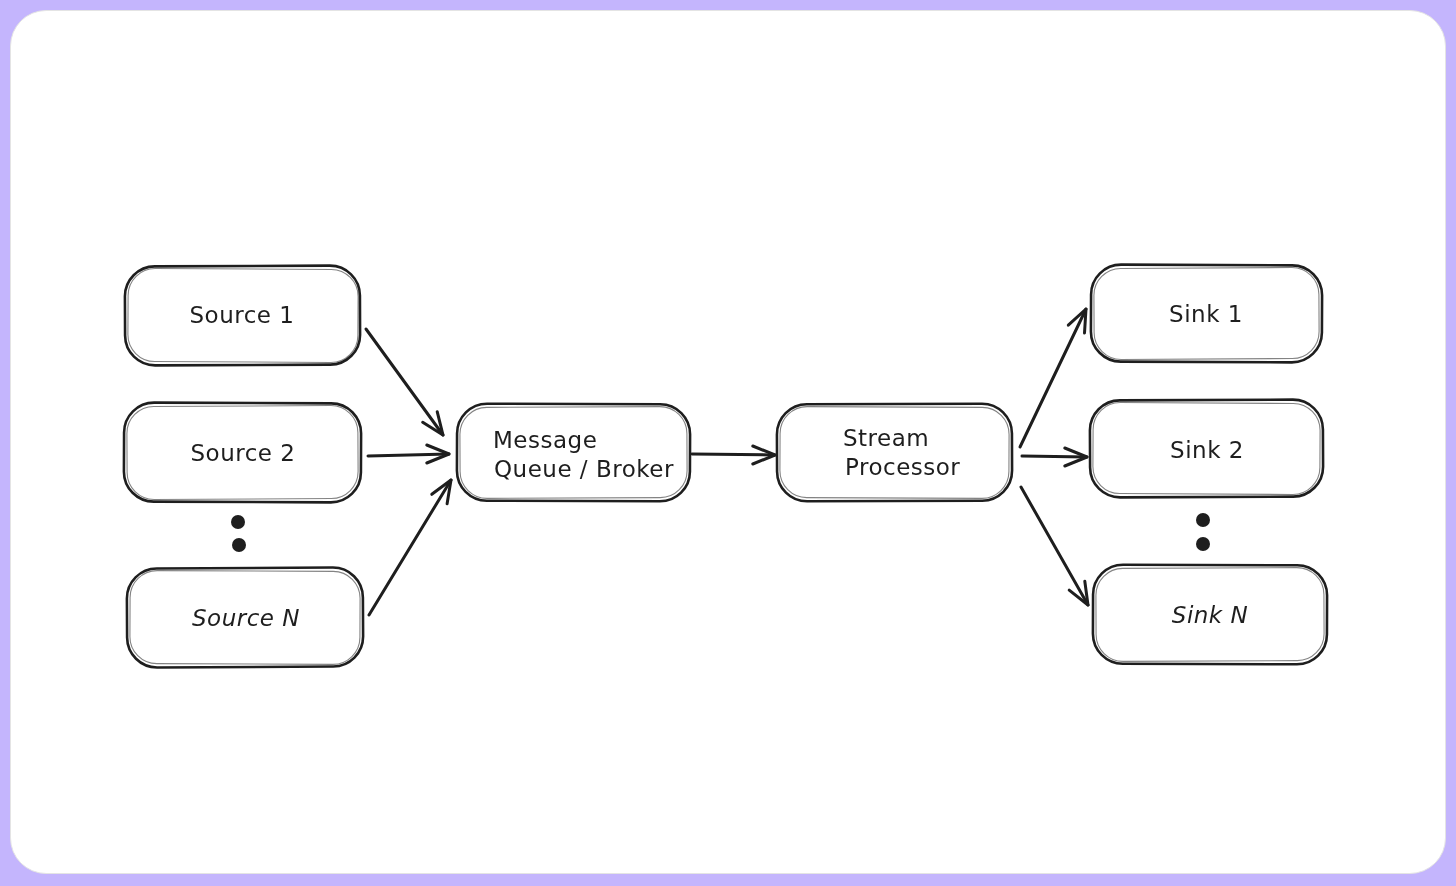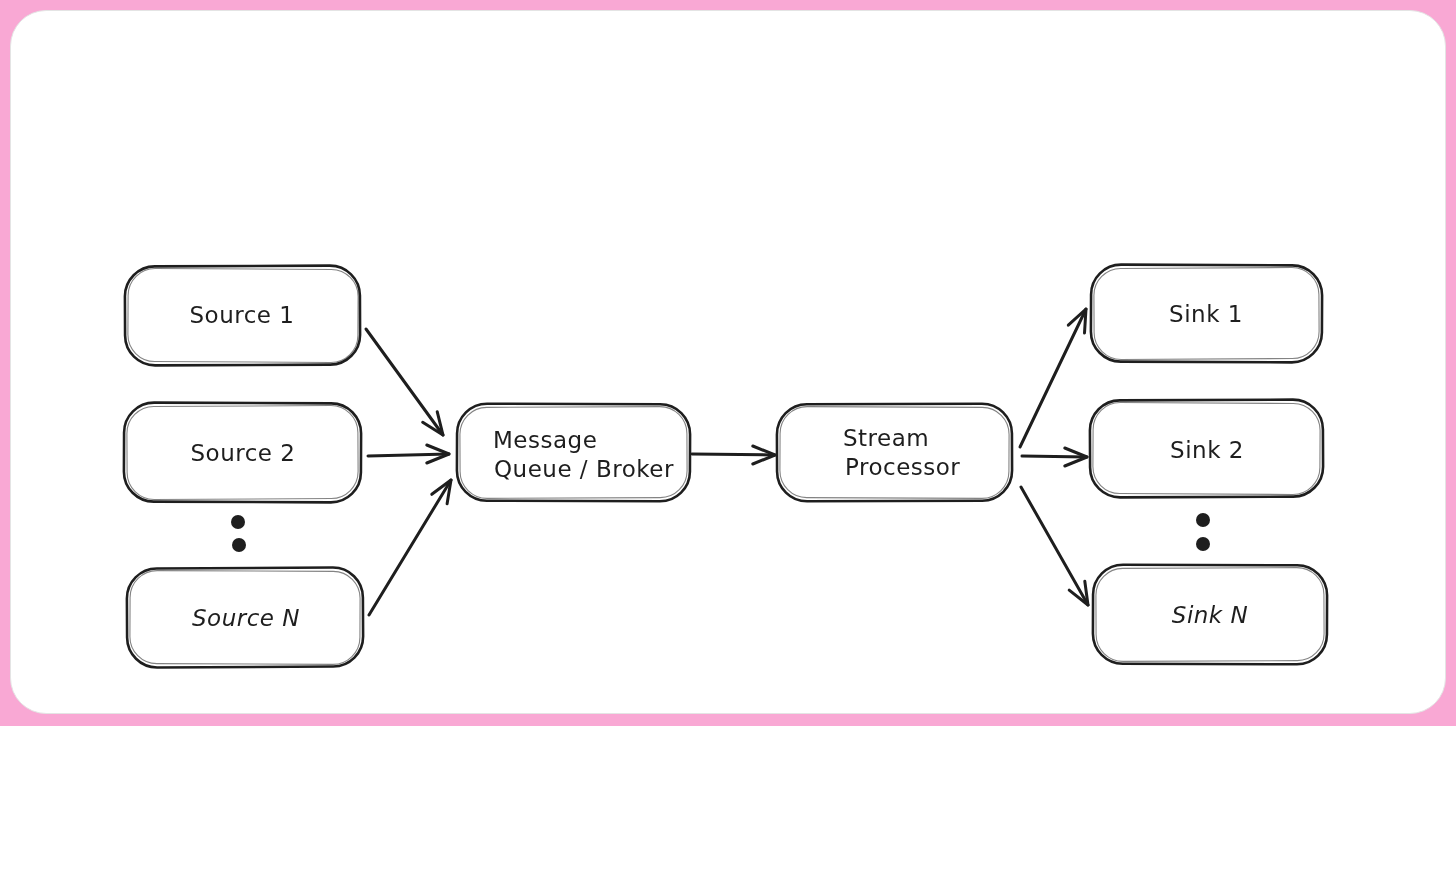--- a/index.html
+++ b/index.html
@@ -7,22 +7,22 @@
     padding: 0;
     width: 1456px;
     height: 886px;
     background: #ffffff;
     font-family: "DejaVu Sans", "Liberation Sans", sans-serif;
     overflow: hidden;
   }
   .page {
     position: relative;
     width: 1456px;
-    height: 726px;
-    background: #f9a8d4;
+    height: 886px;
+    background: #c4b5fd;
   }
   .card {
     position: absolute;
     left: 10px;
     top: 10px;
     right: 10px;
     bottom: 12px;
     background: #ffffff;
     border: 1px solid #e4e4e4;
     border-radius: 36px;

